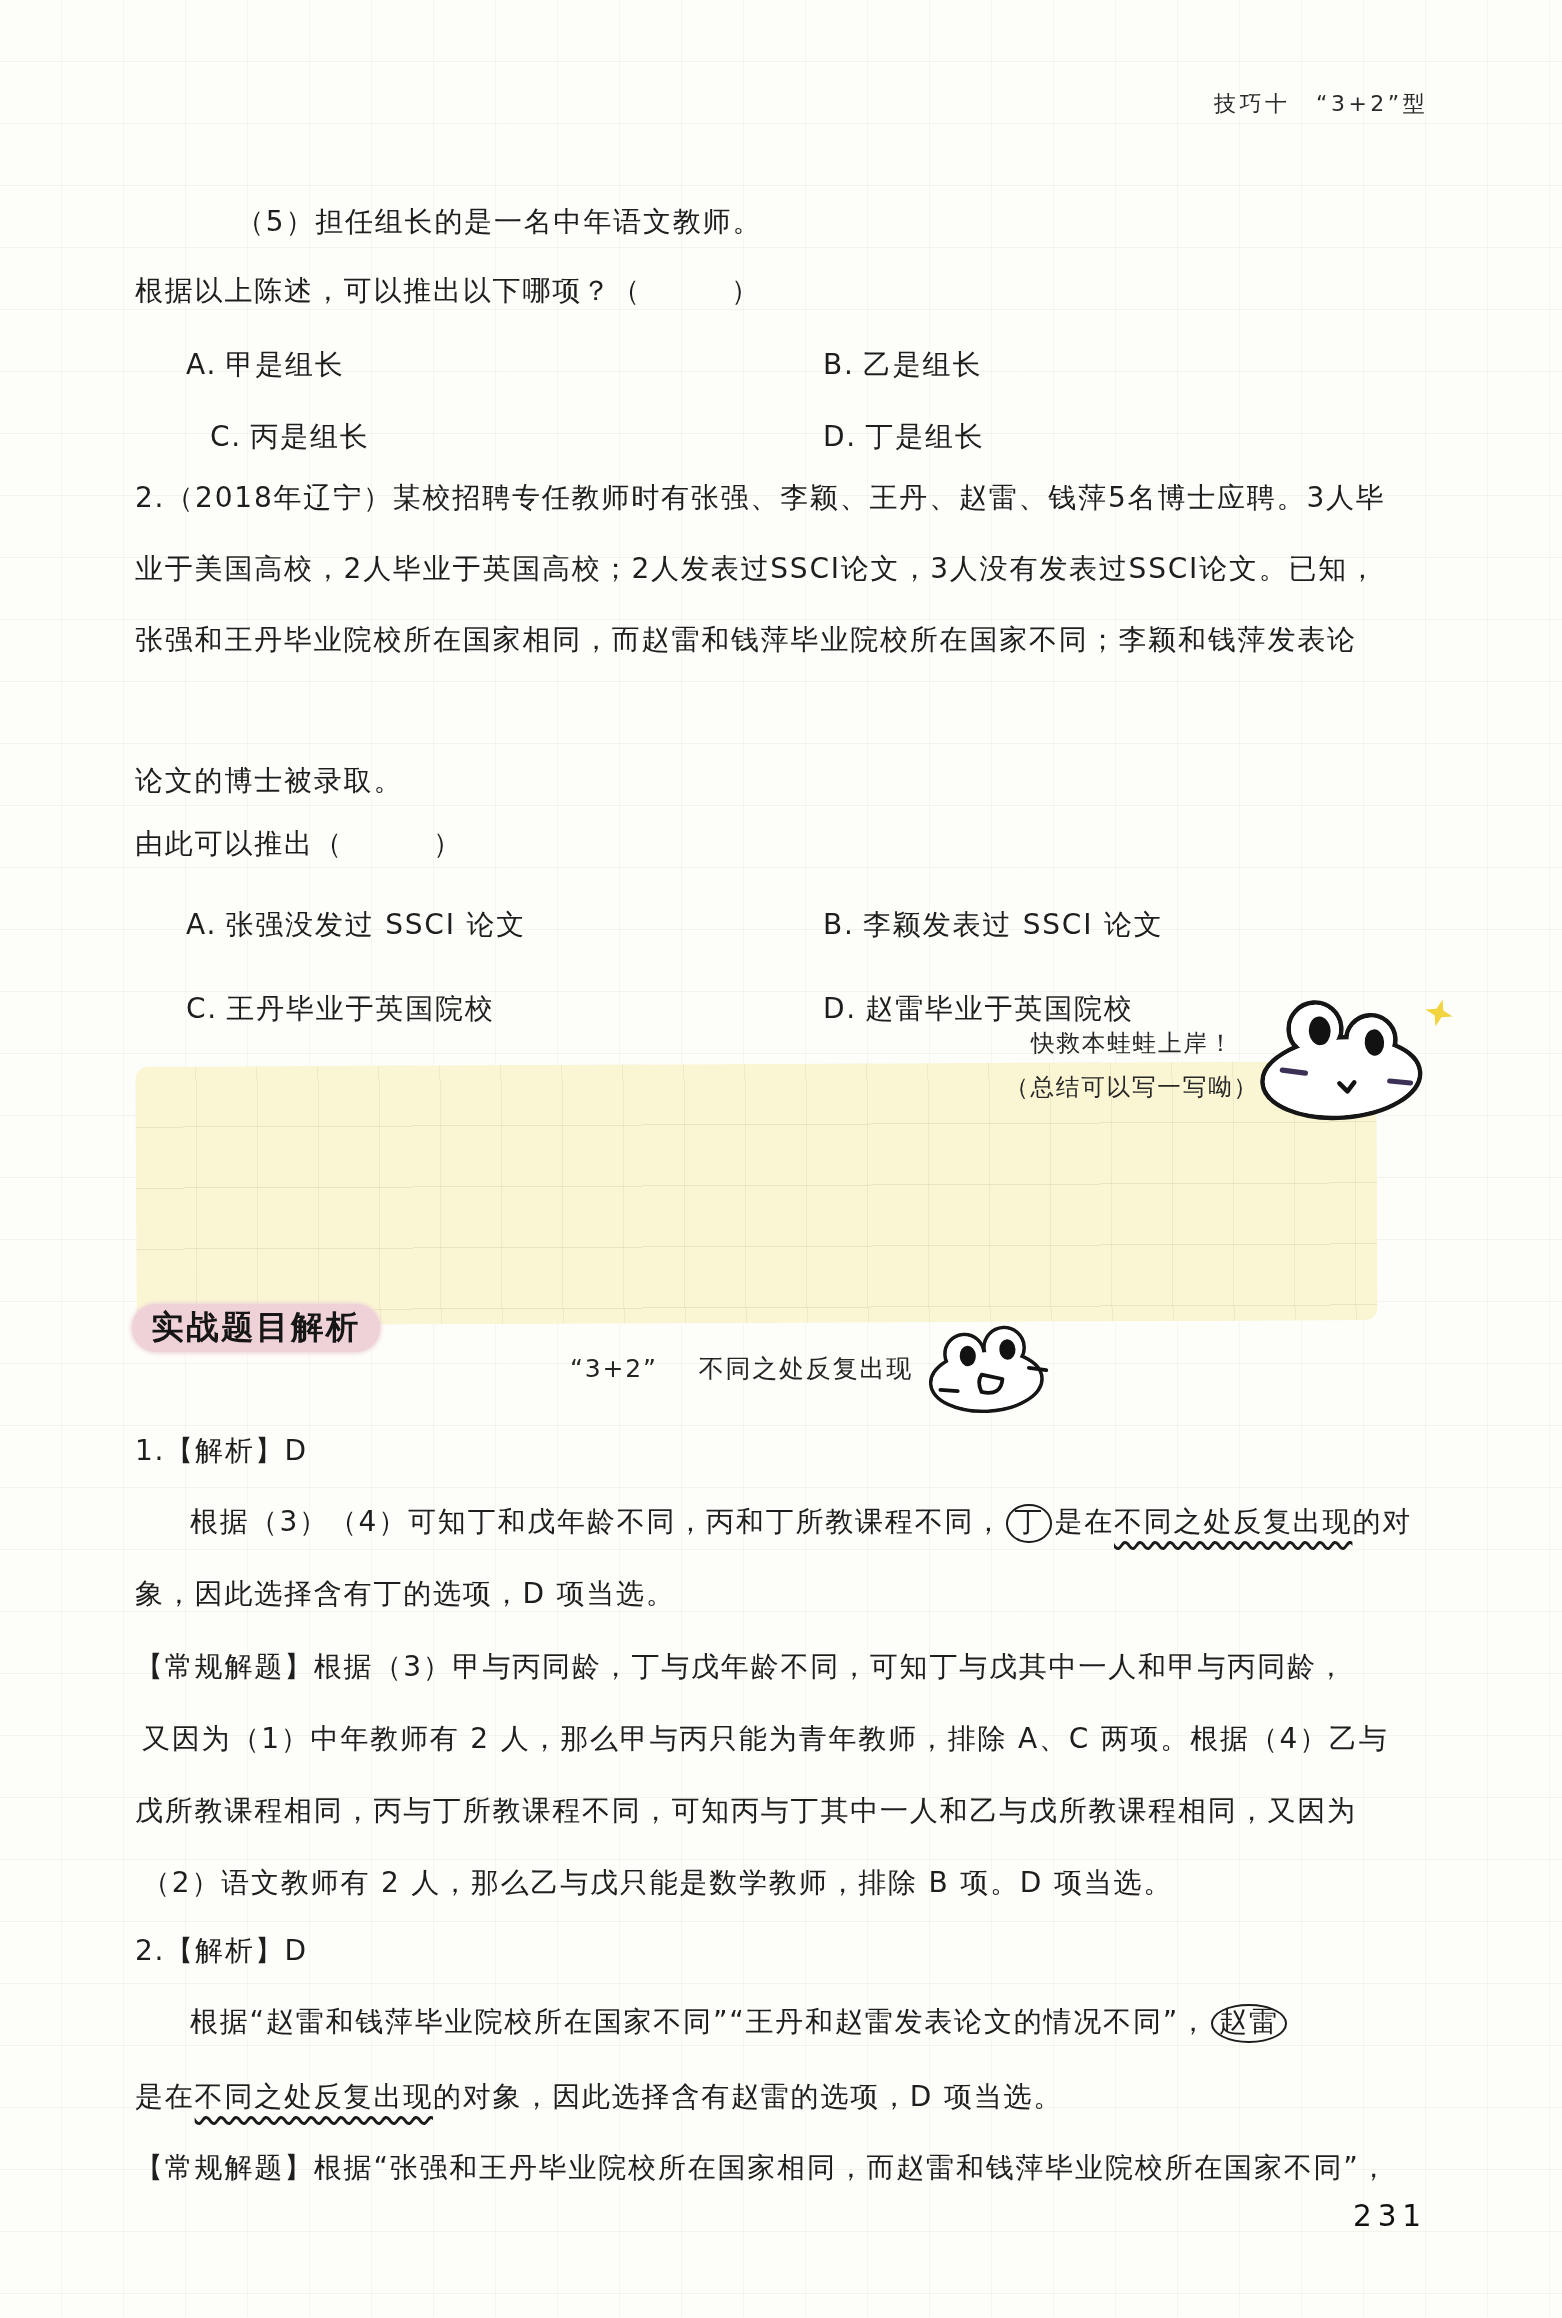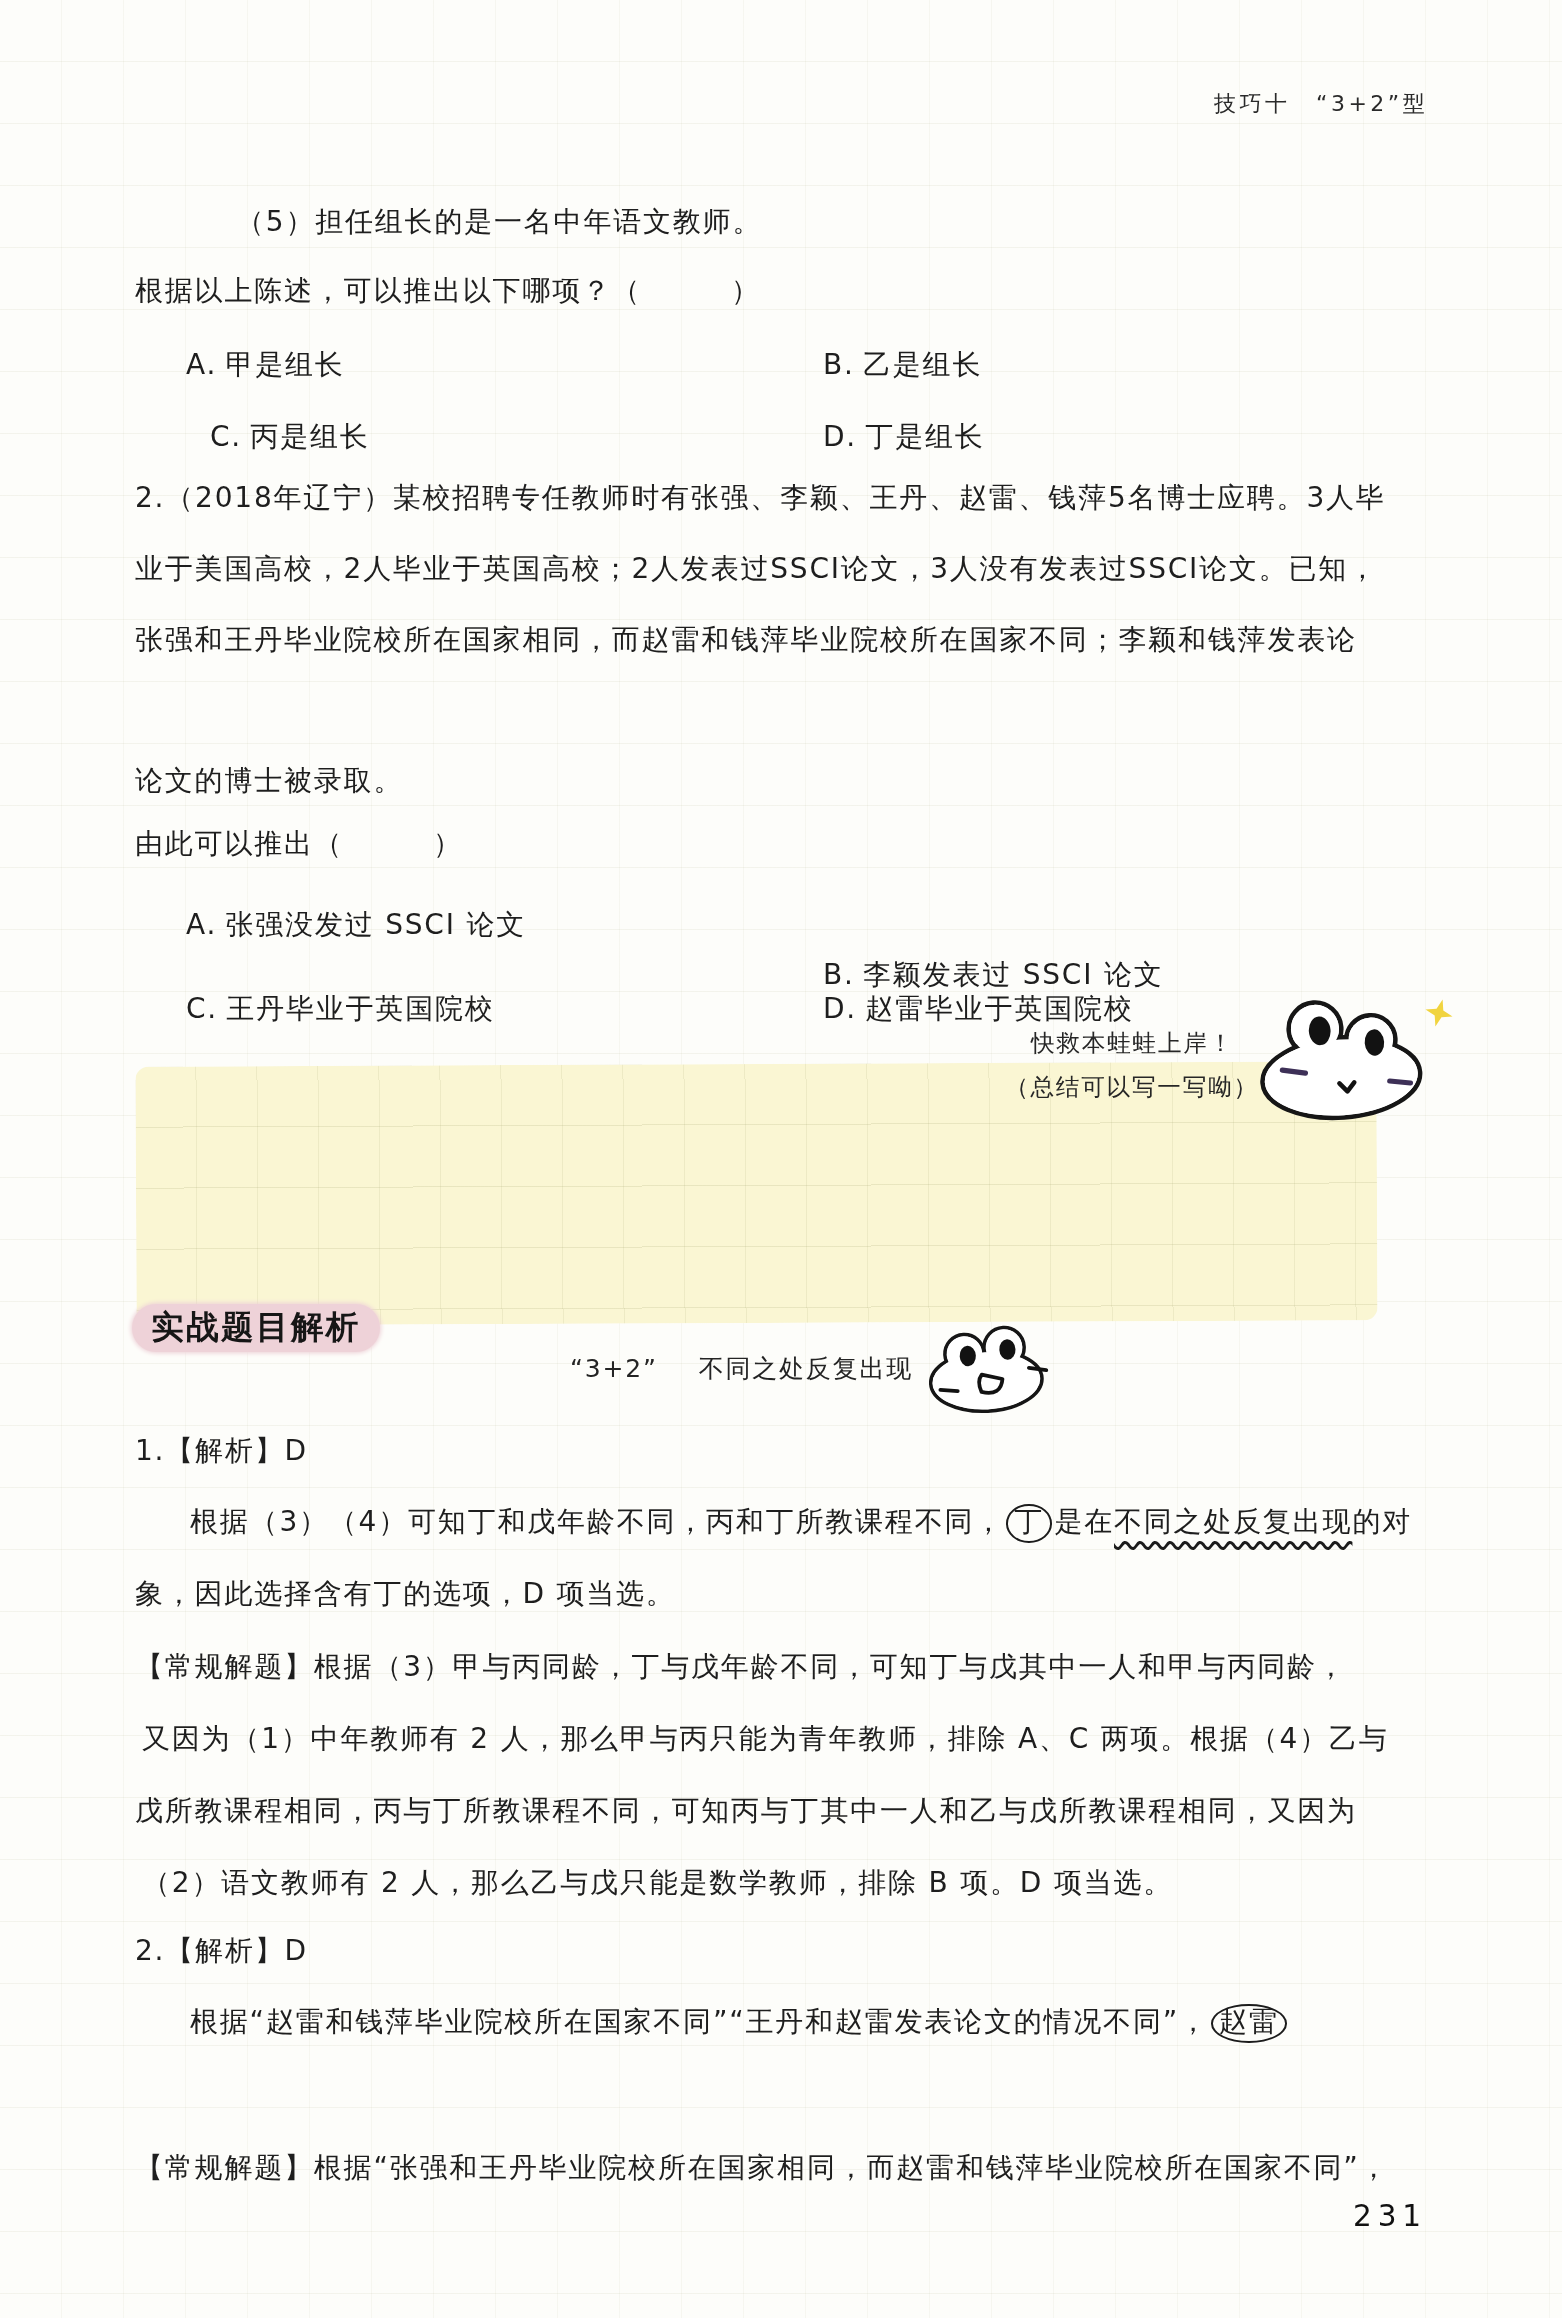--- a/index.html
+++ b/index.html
@@ -79,21 +79,21 @@
 
   <div class="abs hw" style="left:135px;top:480px;"><span>2.（2018年辽宁）某校招聘专任教师时有张强、李颖、王丹、赵雷、钱萍5名博士应聘。3人毕</span></div>
   <div class="abs hw" style="left:135px;top:551px;"><span>业于美国高校，2人毕业于英国高校；2人发表过SSCI论文，3人没有发表过SSCI论文。已知，</span></div>
   <div class="abs hw" style="left:135px;top:622px;"><span>张强和王丹毕业院校所在国家相同，而赵雷和钱萍毕业院校所在国家不同；李颖和钱萍发表论</span></div>
   <div class="abs hw" style="left:135px;top:763px;"><span>论文的博士被录取。</span></div>
   <div class="abs hw" style="left:135px;top:826px;"><span>由此可以推出（　　　）</span></div>
 
   <div class="abs opt" style="left:186px;top:906px;">
     <span class="lab">A.</span><span>张强没发过 SSCI 论文</span>
   </div>
-  <div class="abs opt" style="left:823px;top:956px;">
+  <div class="abs opt" style="left:823px;top:906px;">
     <span class="lab">B.</span><span>李颖发表过 SSCI 论文</span>
   </div>
   <div class="abs opt" style="left:186px;top:990px;">
     <span class="lab">C.</span><span>王丹毕业于英国院校</span>
   </div>
   <div class="abs opt" style="left:823px;top:990px;">
     <span class="lab">D.</span><span>赵雷毕业于英国院校</span>
   </div>
 
   <div class="yellow-block"></div>
@@ -180,20 +180,23 @@
   <div class="abs hw" style="left:142px;top:1865px;">
     <span>（2）语文教师有 2 人，那么乙与戊只能是数学教师，排除 B 项。D 项当选。</span>
   </div>
 
   <div class="abs hw" style="left:135px;top:1933px;">
     <span>2.【解析】D</span>
   </div>
   <div class="abs hw" style="left:190px;top:2004px;">
     <span>根据“赵雷和钱萍毕业院校所在国家不同”“王丹和赵雷发表论文的情况不同”，</span><span class="circle">赵雷</span>
   </div>
+  <div class="abs hw" style="left:135px;top:2079px;">
+    <span>是在</span><span class="wavy">不同之处反复出现</span><span>的对象，因此选择含有赵雷的选项，D 项当选。</span>
+  </div>
   <div class="abs hw" style="left:135px;top:2150px;">
     <span>【常规解题】根据“张强和王丹毕业院校所在国家相同，而赵雷和钱萍毕业院校所在国家不同”，</span>
   </div>
 
   <div class="abs pagenum" style="left:1353px;top:2199px;">
     <span>231</span>
   </div>
 
 </div>
 

